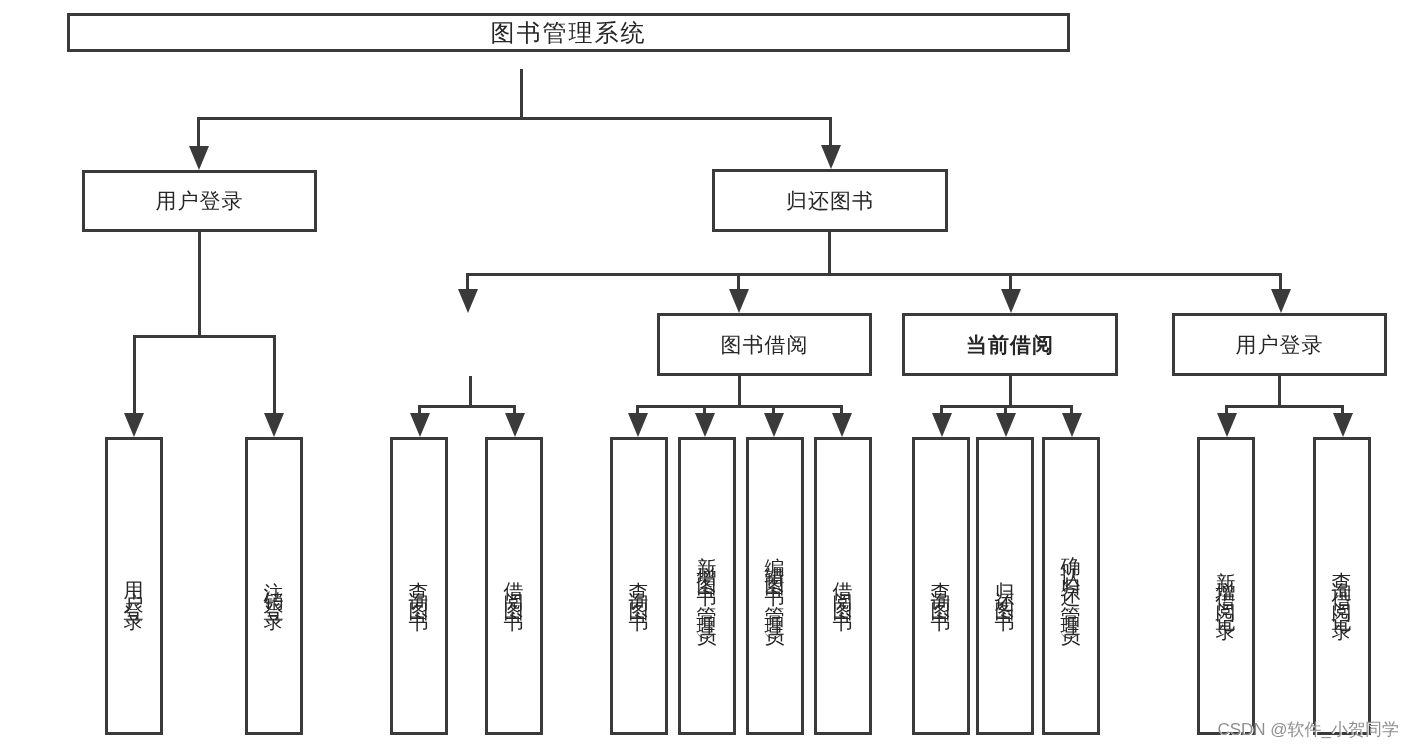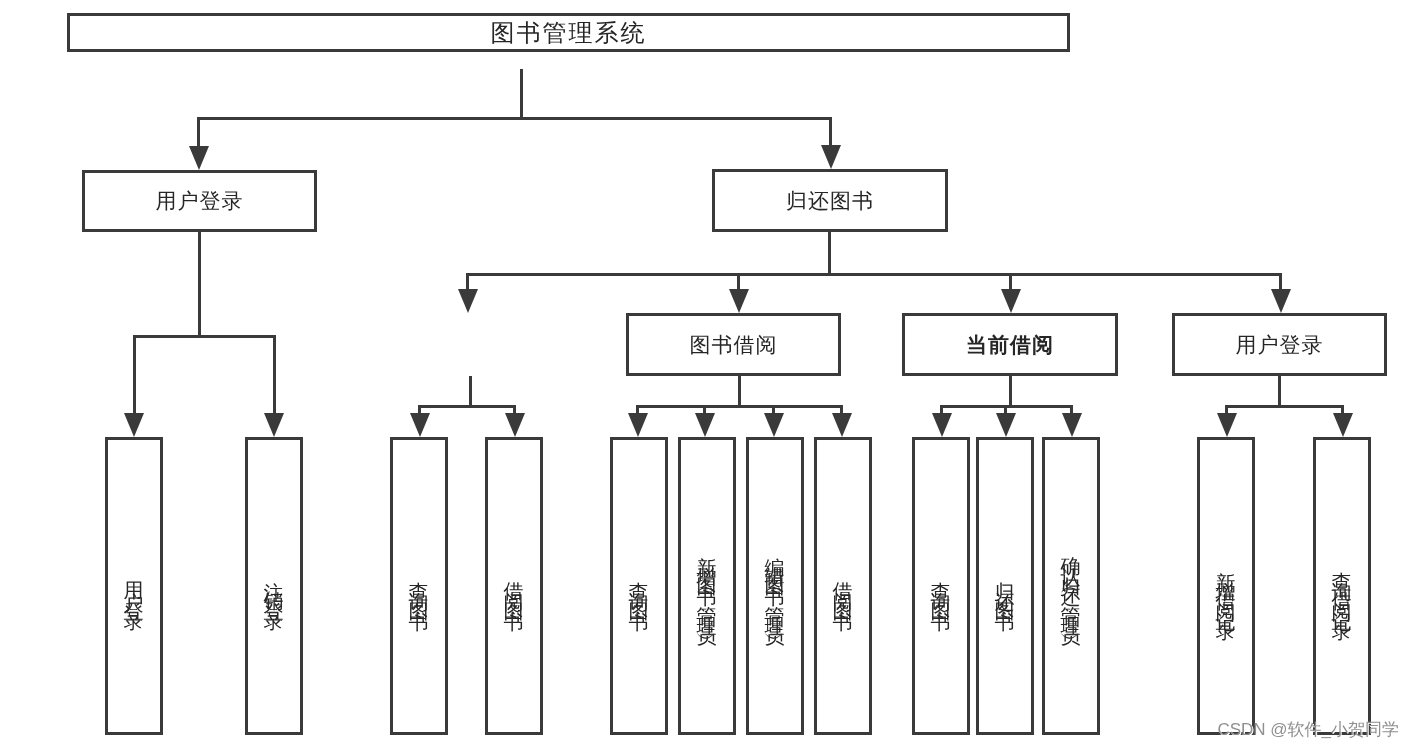--- a/index.html
+++ b/index.html
@@ -89,21 +89,21 @@
   <i class="hl" style="left:466px;top:273px;width:816px;"></i>
   <i class="vl" style="left:466px;top:273px;height:18px;"></i>
   <i class="vl" style="left:737px;top:273px;height:18px;"></i>
   <i class="vl" style="left:1009px;top:273px;height:18px;"></i>
   <i class="vl" style="left:1279px;top:273px;height:18px;"></i>
   <b class="ar" style="left:458px;top:289px;"></b>
   <b class="ar" style="left:729px;top:289px;"></b>
   <b class="ar" style="left:1001px;top:289px;"></b>
   <b class="ar" style="left:1271px;top:289px;"></b>
 
-  <div class="node" style="left:626px;top:313px;width:215px;height:63px;">
+  <div class="node" style="left:657px;top:313px;width:215px;height:63px;">
     <span class="lbl">图书借阅</span>
   </div>
   <div class="node" style="left:902px;top:313px;width:216px;height:63px;font-weight:bold;">
     <span class="lbl">当前借阅</span>
   </div>
   <div class="node" style="left:1172px;top:313px;width:215px;height:63px;">
     <span class="lbl">用户登录</span>
   </div>
 
   <i class="vl" style="left:469px;top:376px;height:31px;"></i>

